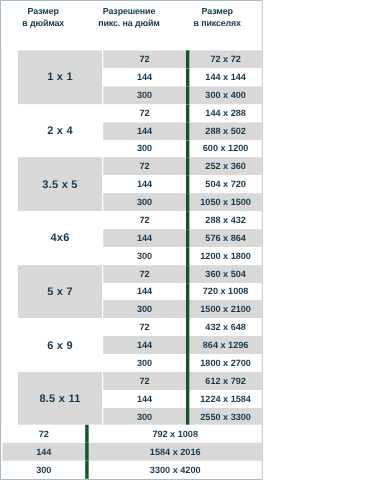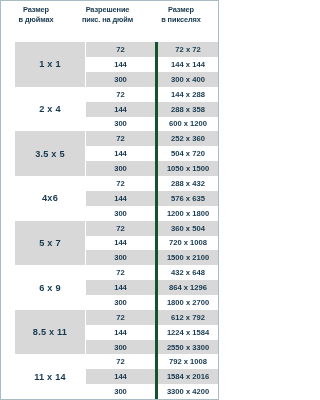--- a/index.html
+++ b/index.html
@@ -118,21 +118,21 @@
 
     <div class="group">
       <div class="gcell">2 х 4</div>
       <div class="grows">
         <div class="row">
           <div class="cell dpi">72</div>
           <div class="cell px">144 x 288</div>
         </div>
         <div class="row alt">
           <div class="cell dpi">144</div>
-          <div class="cell px">288 x 358</div>
+          <div class="cell px">288 x 502</div>
         </div>
         <div class="row">
           <div class="cell dpi">300</div>
           <div class="cell px">600 x 1200</div>
         </div>
       </div>
     </div>
 
     <div class="group shaded">
       <div class="gcell">3.5 x 5</div>
@@ -154,21 +154,21 @@
 
     <div class="group">
       <div class="gcell">4x6</div>
       <div class="grows">
         <div class="row">
           <div class="cell dpi">72</div>
           <div class="cell px">288 x 432</div>
         </div>
         <div class="row alt">
           <div class="cell dpi">144</div>
-          <div class="cell px">576 x 635</div>
+          <div class="cell px">576 x 864</div>
         </div>
         <div class="row">
           <div class="cell dpi">300</div>
           <div class="cell px">1200 x 1800</div>
         </div>
       </div>
     </div>
 
     <div class="group shaded">
       <div class="gcell">5 x 7</div>
@@ -218,21 +218,20 @@
           <div class="cell px">1224 x 1584</div>
         </div>
         <div class="row alt">
           <div class="cell dpi">300</div>
           <div class="cell px">2550 x 3300</div>
         </div>
       </div>
     </div>
 
     <div class="group">
-      <div class="gcell">11 x 14</div>
       <div class="grows">
         <div class="row">
           <div class="cell dpi">72</div>
           <div class="cell px">792 x 1008</div>
         </div>
         <div class="row alt">
           <div class="cell dpi">144</div>
           <div class="cell px">1584 x 2016</div>
         </div>
         <div class="row">

